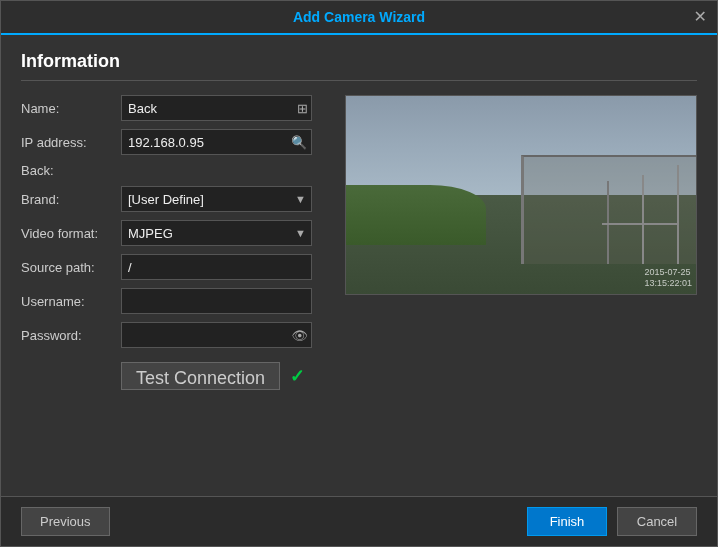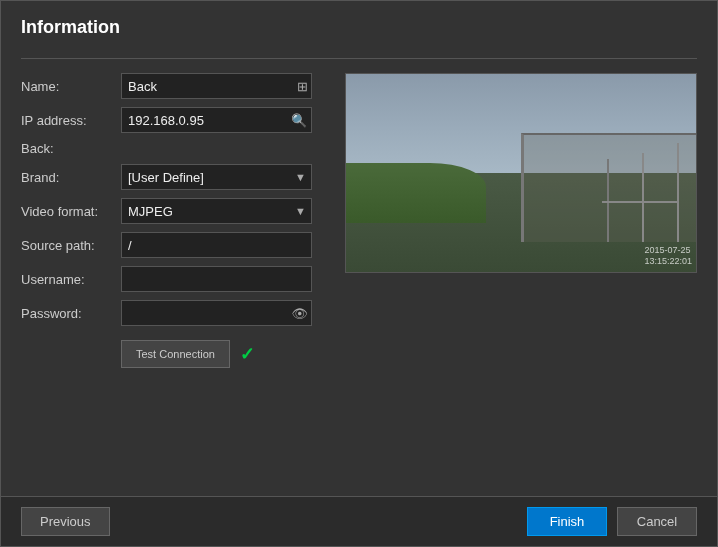--- a/index.html
+++ b/index.html
@@ -53,21 +53,21 @@
     .content {
       flex: 1;
       padding: 16px 20px;
       overflow: hidden;
     }
     .section-title {
       color: #fff;
       font-size: 18px;
       font-weight: bold;
       margin-bottom: 14px;
-      padding-bottom: 20px;
+      padding-bottom: 8px;
       border-bottom: 1px solid #555;
     }
     .main-area {
       display: flex;
       gap: 33px;
     }
     .form-area {
       flex: 1;
     }
     .form-row {
@@ -176,21 +176,21 @@
       align-items: center;
       margin-top: 14px;
       margin-left: 100px;
       gap: 10px;
     }
     .test-btn {
       background: #444;
       border: 1px solid #666;
       color: #ccc;
       padding: 5px 14px;
-      font-size: 11px;
+      font-size: 18px;
       cursor: pointer;
       height: 28px;
     }
     .check-icon {
       color: #00cc44;
       font-size: 18px;
       font-weight: bold;
     }
     .footer {
       background: #2b2b2b;
@@ -230,20 +230,24 @@
       font-size: 13px;
       cursor: pointer;
       min-width: 80px;
     }
   </style>
 </head>
 <body>
 
 <div class="dialog">
 
+  <div class="title-bar">
+    <span class="title-bar-text">Add Camera Wizard</span>
+    <button class="close-btn">✕</button>
+  </div>
 
   <div class="content">
     <div class="section-title">Information</div>
 
     <div class="main-area">
 
       <div class="form-area">
 
         <div class="form-row">
           <span class="form-label">Name:</span>

